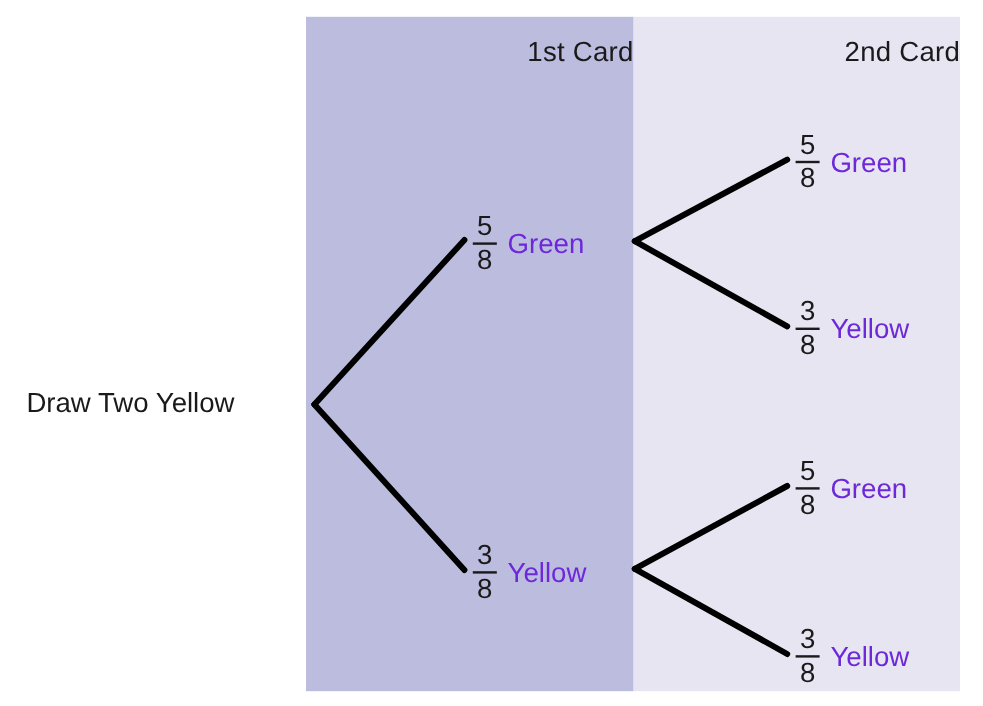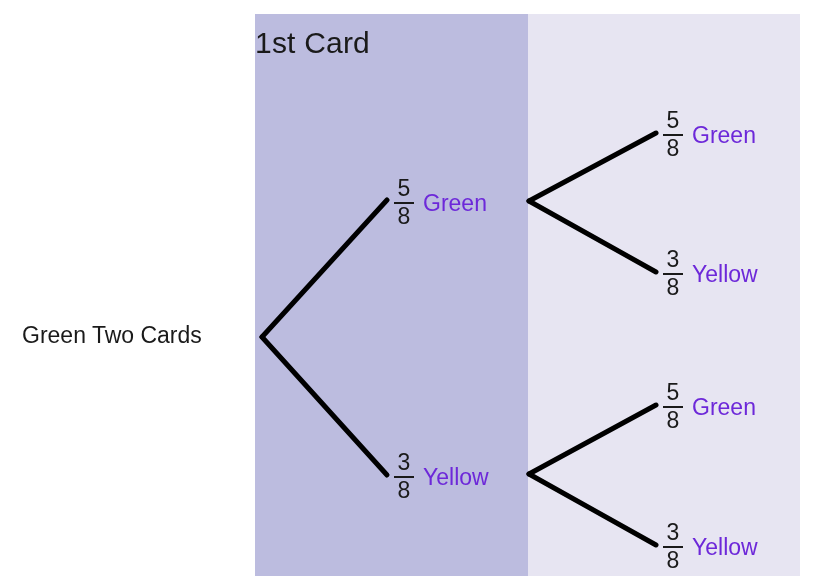--- a/index.html
+++ b/index.html
@@ -23,22 +23,22 @@
   }
   #band-first  { left: 255px; width: 273px; }
   #band-second { left: 528px; width: 272px; }
 
   
   .col-header {
     position: absolute;
     top: 28px;
     height: 30px;
     line-height: 30px;
-    text-align: left;
-    font-size: 30px;
+    text-align: right;
+    font-size: 23px;
     color: #1a1a1a;
     letter-spacing: 0.2px;
   }
   #header-first  { left: 255px; width: 273px; }
   #header-second { left: 528px; width: 272px; }
 
   
   #branches {
     position: absolute;
     left: 0; top: 0;
@@ -90,36 +90,37 @@
 </style>
 </head>
 <body>
 
 <div id="stage">
 
   <div class="band" id="band-first" style="background:#bcbcdf;"></div>
   <div class="band" id="band-second" style="background:#e7e5f2;"></div>
 
   <div class="col-header" id="header-first">1st Card</div>
+  <div class="col-header" id="header-second">2nd Card</div>
 
   <svg id="branches" viewBox="0 0 819 588">
     <g stroke="#000000" stroke-width="5" stroke-linecap="round" fill="none">
 
       <line x1="262" y1="337" x2="387" y2="200"></line>
       <line x1="262" y1="337" x2="387" y2="475"></line>
 
       <line x1="529" y1="201" x2="656" y2="133"></line>
       <line x1="529" y1="201" x2="656" y2="272"></line>
 
       <line x1="529" y1="474" x2="656" y2="405"></line>
       <line x1="529" y1="474" x2="656" y2="545"></line>
     </g>
   </svg>
 
-  <div id="root-label">Green Two Cards</div>
+  <div id="root-label">Draw Two Yellow</div>
 
   <div class="node" style="left:394px; top:177px;">
     <span class="frac">
       <span class="num">5</span>
       <span class="bar"></span>
       <span class="den">8</span>
     </span>
     <span class="outcome">Green</span>
   </div>
 

